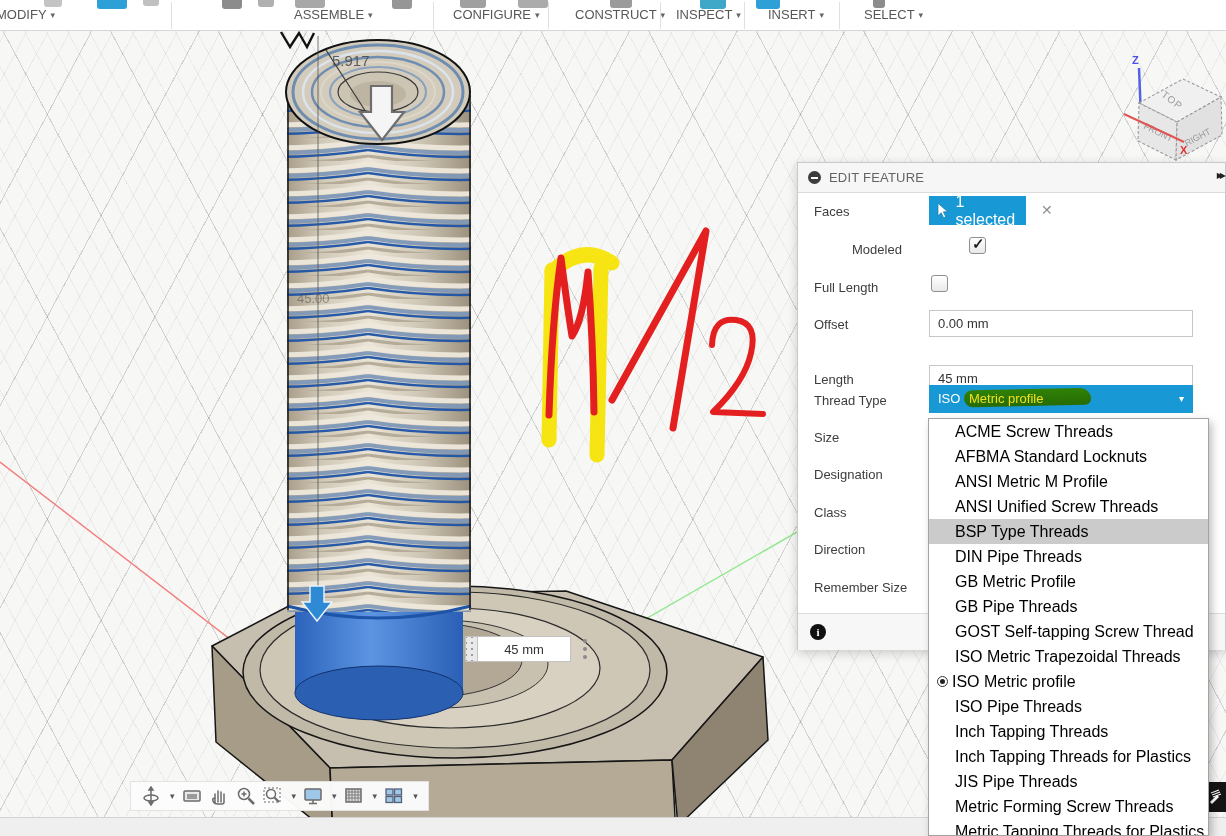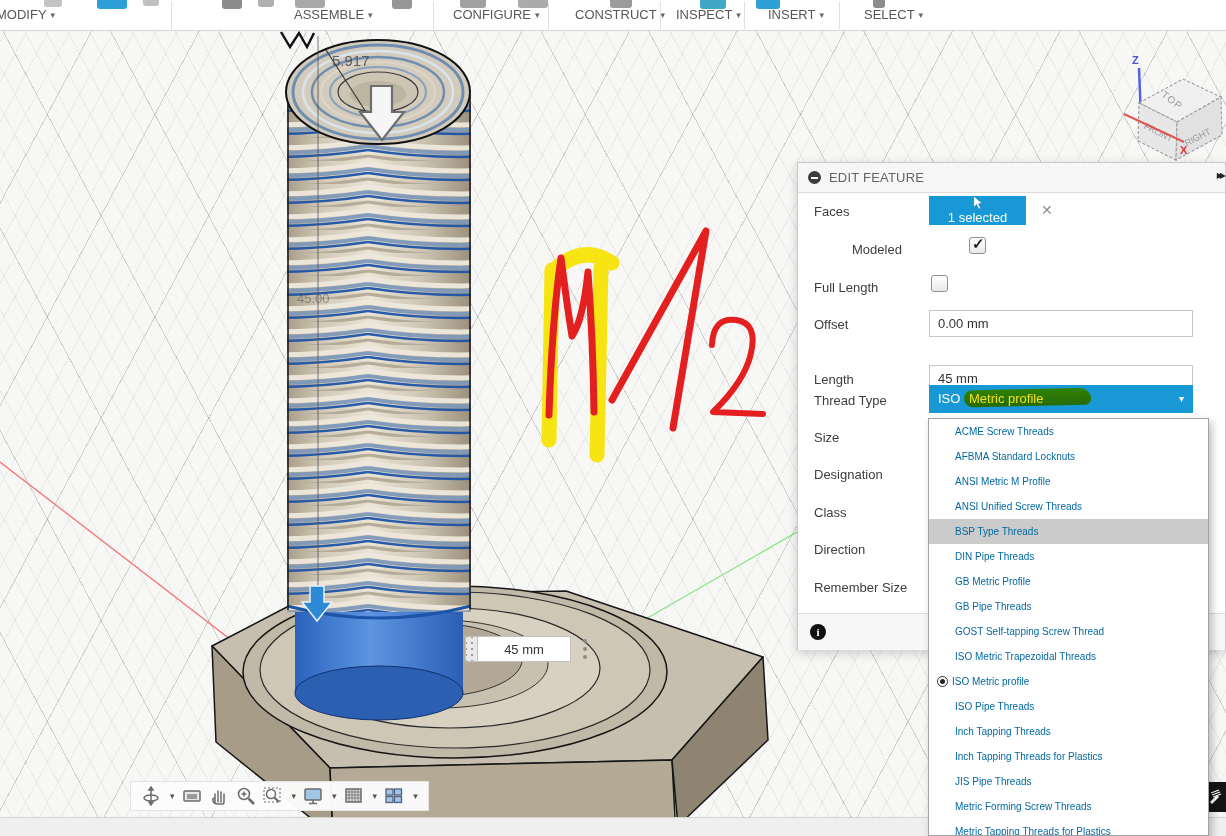--- a/index.html
+++ b/index.html
@@ -57,40 +57,40 @@
     display:flex;align-items:center;padding:0 10px;cursor:move;}
   #dlg-collapse{width:13px;height:13px;border-radius:50%;background:#3c3c3c;position:relative;cursor:pointer;}
   #dlg-collapse::after{content:"";position:absolute;left:3px;top:5.5px;width:7px;height:2px;background:#fff;}
   #dlg-title{margin-left:8px;font-size:13px;color:#646464;letter-spacing:.2px;}
   #dlg-expand{position:absolute;right:2px;top:8px;font-size:8px;color:#222;letter-spacing:-3px;cursor:pointer;}
   .row{position:absolute;left:0;width:100%;height:30px;}
   .row-label{position:absolute;left:16px;top:7px;font-size:13px;color:#3d3d3d;}
   .fld{position:absolute;left:131px;top:0;width:264px;height:27px;border:1px solid #c6c6c6;background:#fff;
     font-size:13px;color:#333;padding:0 8px;outline:none;}
   #faces-chip{position:absolute;left:131px;top:-1px;width:97px;height:29px;background:#1899d6;color:#fff;
-    display:flex;align-items:center;font-size:13px;cursor:pointer;flex-direction:column;}
+    display:flex;align-items:center;font-size:16px;cursor:pointer;}
   #faces-chip svg{margin:0 6px 0 8px;}
   #faces-clear{position:absolute;left:243px;top:5px;font-size:14px;color:#909090;cursor:pointer;}
   .chk{position:absolute;left:133px;top:2px;width:17px;height:17px;border:1px solid #8f8f8f;border-radius:3px;
     background:linear-gradient(#ffffff,#e9e9e9);cursor:pointer;}
   .chk .mark{position:absolute;left:2px;top:-3px;font-size:15px;font-weight:bold;color:#1c1c1c;}
   #tt-select{position:absolute;left:131px;top:-1px;width:264px;height:28px;background:#1899d6;cursor:pointer;}
   #tt-prefix{position:absolute;left:9px;top:6px;font-size:13px;color:#fff;}
   #green-marker{position:absolute;left:35px;top:4px;width:127px;height:17px;background:linear-gradient(#2f8206,#276b05);
     border-radius:8px 11px 6px 9px;transform:rotate(-1.2deg);}
   #tt-hl{position:absolute;left:40px;top:6px;font-size:13px;color:#f0e11b;}
   #tt-caret{position:absolute;right:9px;top:8px;font-size:10px;color:#fff;}
   #dlg-footer{position:absolute;left:0;top:450px;width:100%;height:37px;background:#f7f7f7;border-top:1px solid #ddd;}
   #info-icon{position:absolute;left:12px;top:10px;width:16px;height:16px;border-radius:50%;background:#101010;
     color:#fff;font-size:11px;font-weight:bold;text-align:center;line-height:16px;font-family:"Liberation Serif",serif;cursor:pointer;}
 
   
   #dropdown{position:absolute;left:928px;top:418px;width:281px;height:418px;background:#fff;
     border:1px solid #a3a3a3;box-shadow:3px 4px 8px rgba(0,0,0,.25);z-index:45;overflow:hidden;}
-  .dd-item{height:25px;line-height:25px;font-size:10px;color:#0369a1;padding-left:26px;white-space:nowrap;cursor:pointer;}
+  .dd-item{height:25px;line-height:25px;font-size:16px;color:#000000;padding-left:26px;white-space:nowrap;cursor:pointer;}
   .dd-item.hover{background:#cbcbcb;}
   .dd-item.selected{padding-left:0;display:flex;align-items:center;}
   .radio-outer{width:11px;height:11px;border:1.5px solid #333;border-radius:50%;margin:0 4px 0 8px;
     display:inline-flex;align-items:center;justify-content:center;}
   .radio-inner{width:5px;height:5px;border-radius:50%;background:#222;}
 </style>
 </head>
 <body>
 
 <div id="screen">

